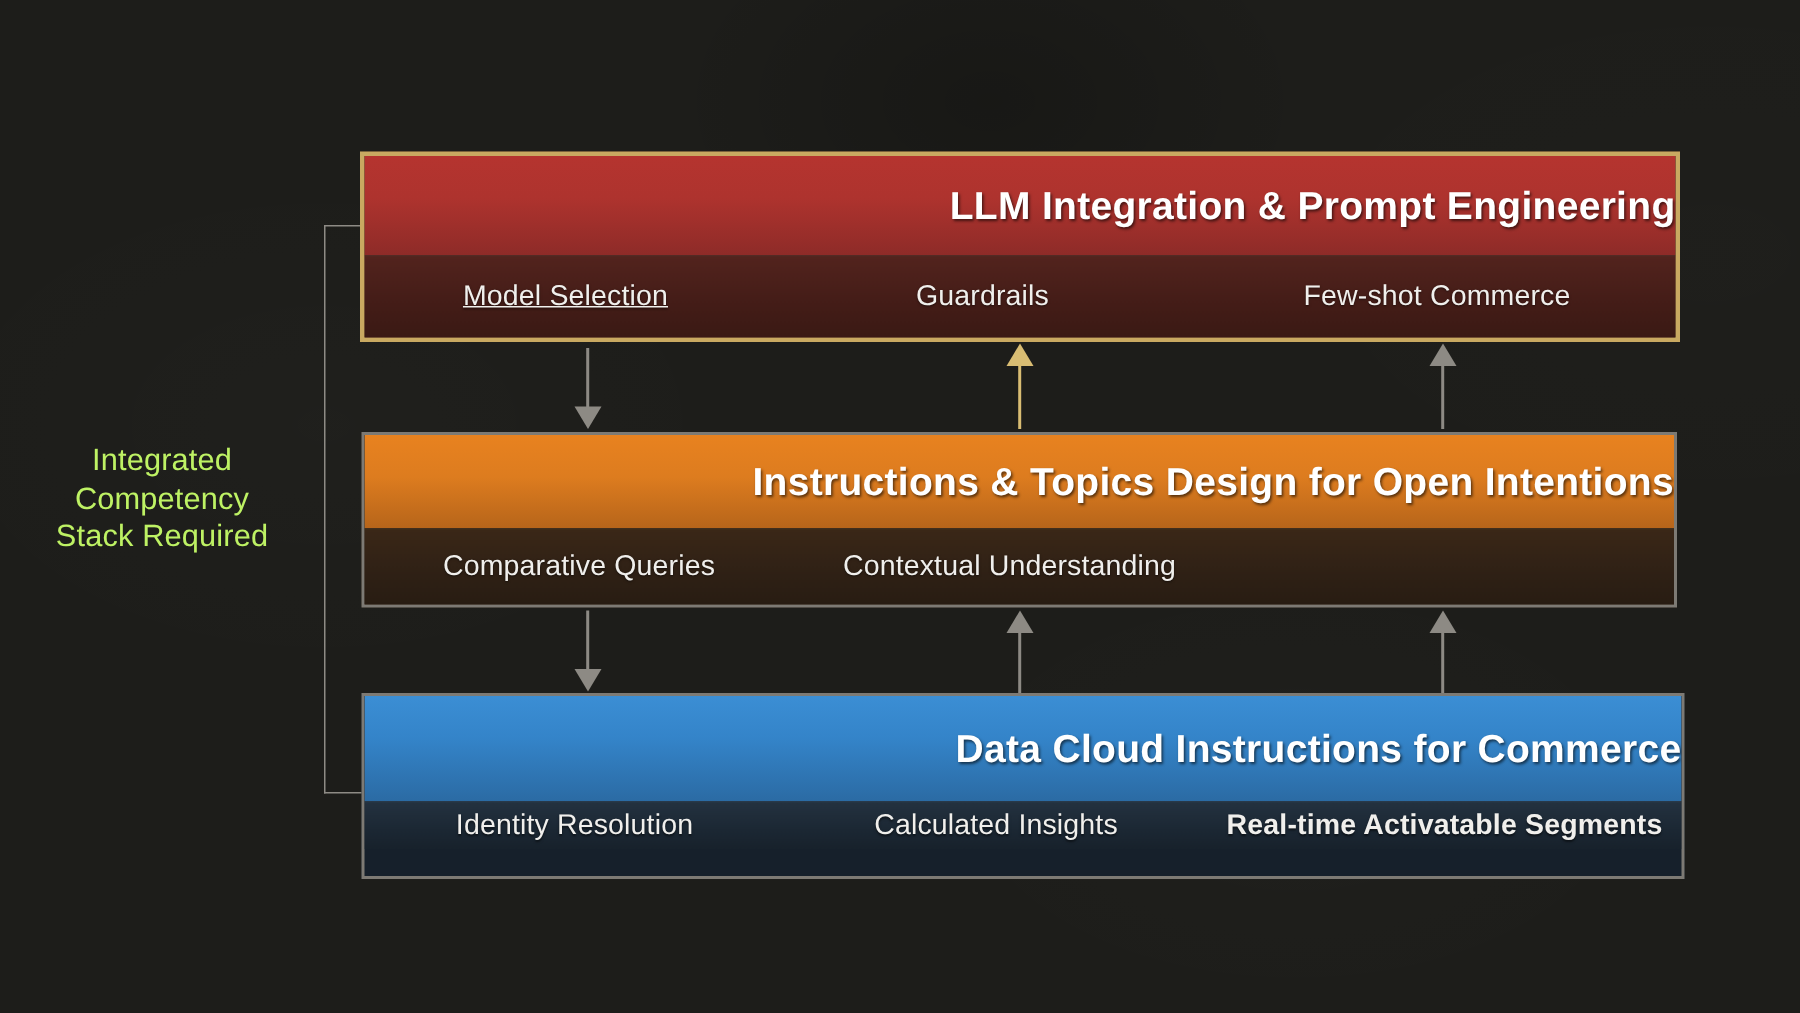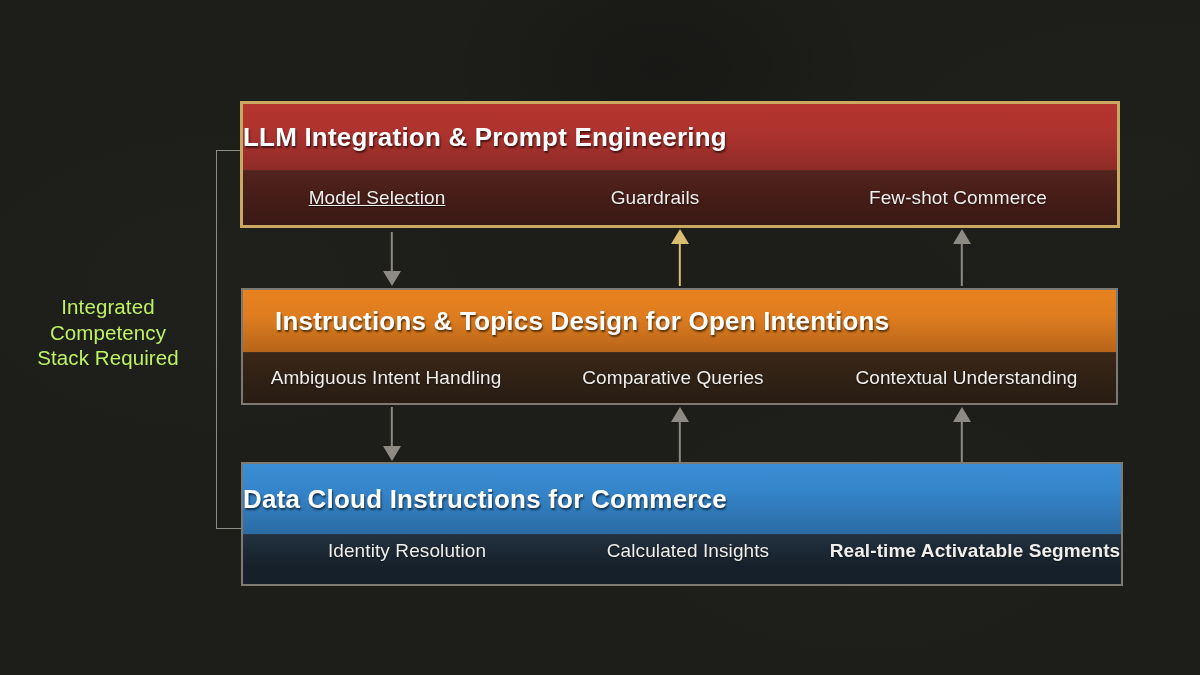--- a/index.html
+++ b/index.html
@@ -69,21 +69,21 @@
 
   .card {
     position: absolute;
     overflow: hidden;
     z-index: 3;
   }
 
   .card .title-band {
     display: flex;
     align-items: center;
-    justify-content: flex-start;
+    justify-content: flex-end;
     width: 100%;
   }
 
   .card .title-band span {
     color: #ffffff;
     font-weight: bold;
     font-size: 26px;
     letter-spacing: 0.2px;
     text-shadow: 1px 1.5px 2px rgba(0,0,0,0.6);
     white-space: nowrap;
@@ -159,21 +159,20 @@
     background: #16202b;
   }
   #card-datacloud .title-band {
     height: 70px;
     background: linear-gradient(to bottom, #3b8ed4 0%, #3484c9 40%, #2b6ba4 100%);
   }
   #card-datacloud .sub-band {
     height: 32px;
     background: linear-gradient(to bottom, #23313f 0%, #1b2733 60%, #17212b 100%);
     border-top: 1px solid rgba(150,200,255,0.14);
-    padding-left: 24px;
   }
   #card-datacloud .sub-item:nth-child(1) { flex: 0 0 280px; }
   #card-datacloud .sub-item:nth-child(2) { flex: 0 0 282px; }
   #card-datacloud .sub-item:nth-child(3) { flex: 1 1 auto; font-weight: bold; }
 
   
 
   .arrow {
     position: absolute;
     z-index: 2;
@@ -229,21 +228,20 @@
       <div class="sub-item">Guardrails</div>
       <div class="sub-item">Few-shot Commerce</div>
     </div>
   </div>
 
   <div class="card" id="card-instructions">
     <div class="title-band">
       <span>Instructions &amp; Topics Design for Open Intentions</span>
     </div>
     <div class="sub-band">
-      <div class="sub-item">Ambiguous Intent Handling</div>
       <div class="sub-item">Comparative Queries</div>
       <div class="sub-item">Contextual Understanding</div>
     </div>
   </div>
 
   <div class="card" id="card-datacloud">
     <div class="title-band">
       <span>Data Cloud Instructions for Commerce</span>
     </div>
     <div class="sub-band">

